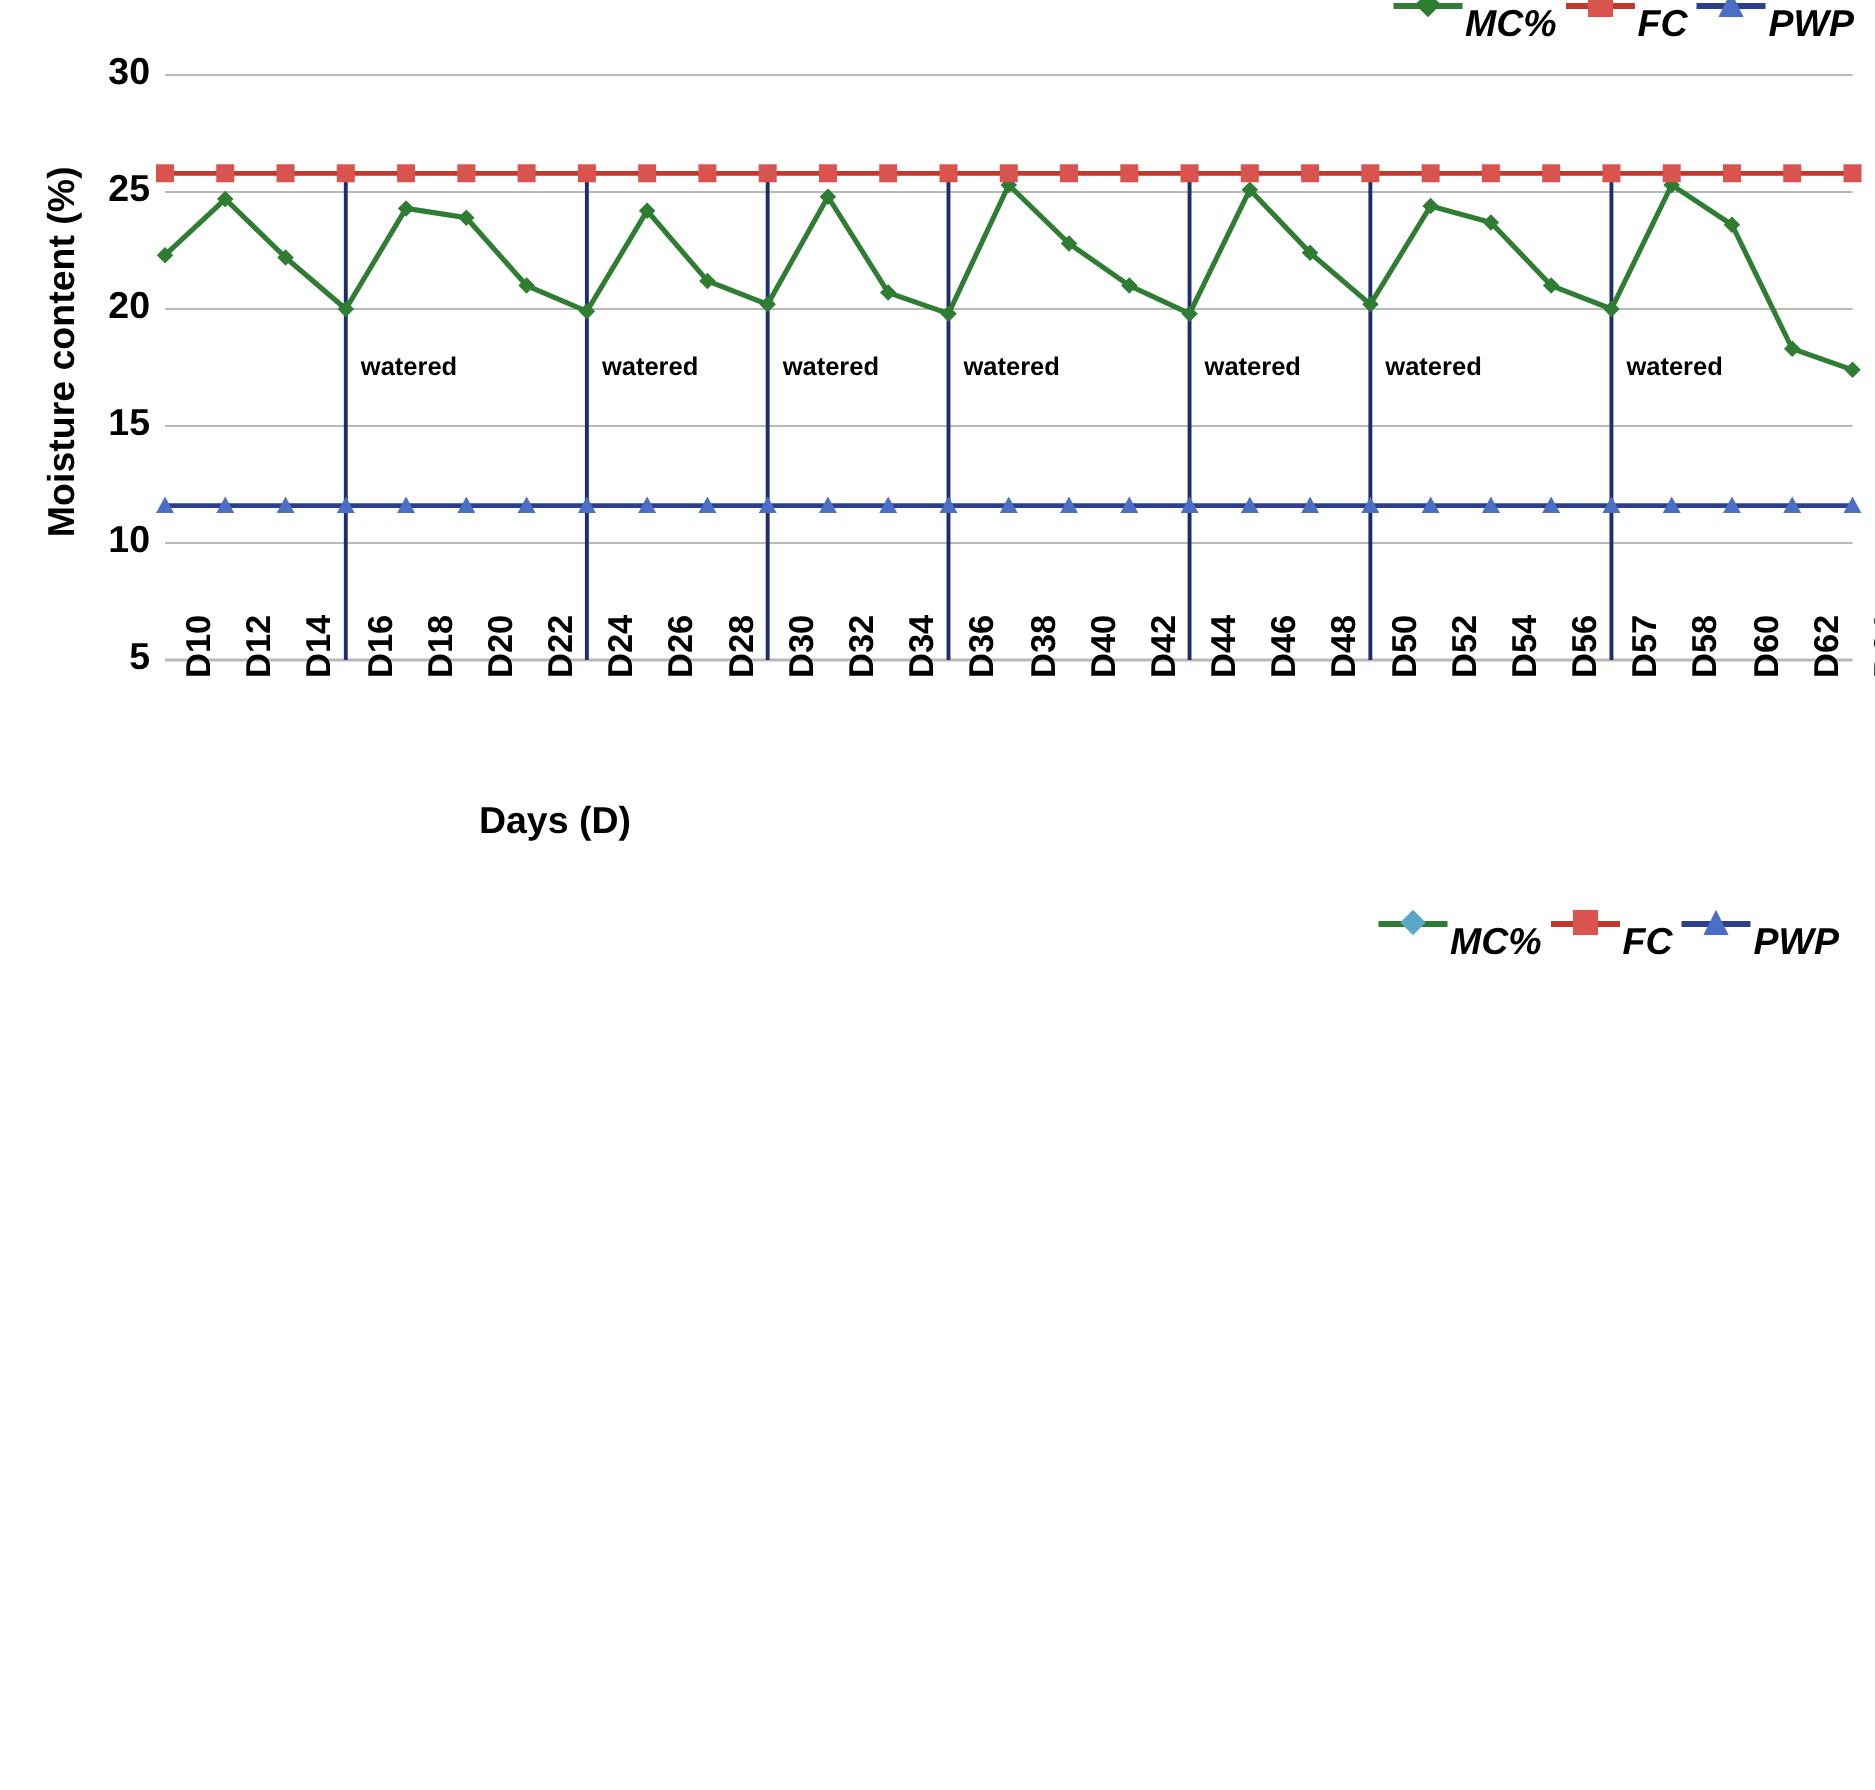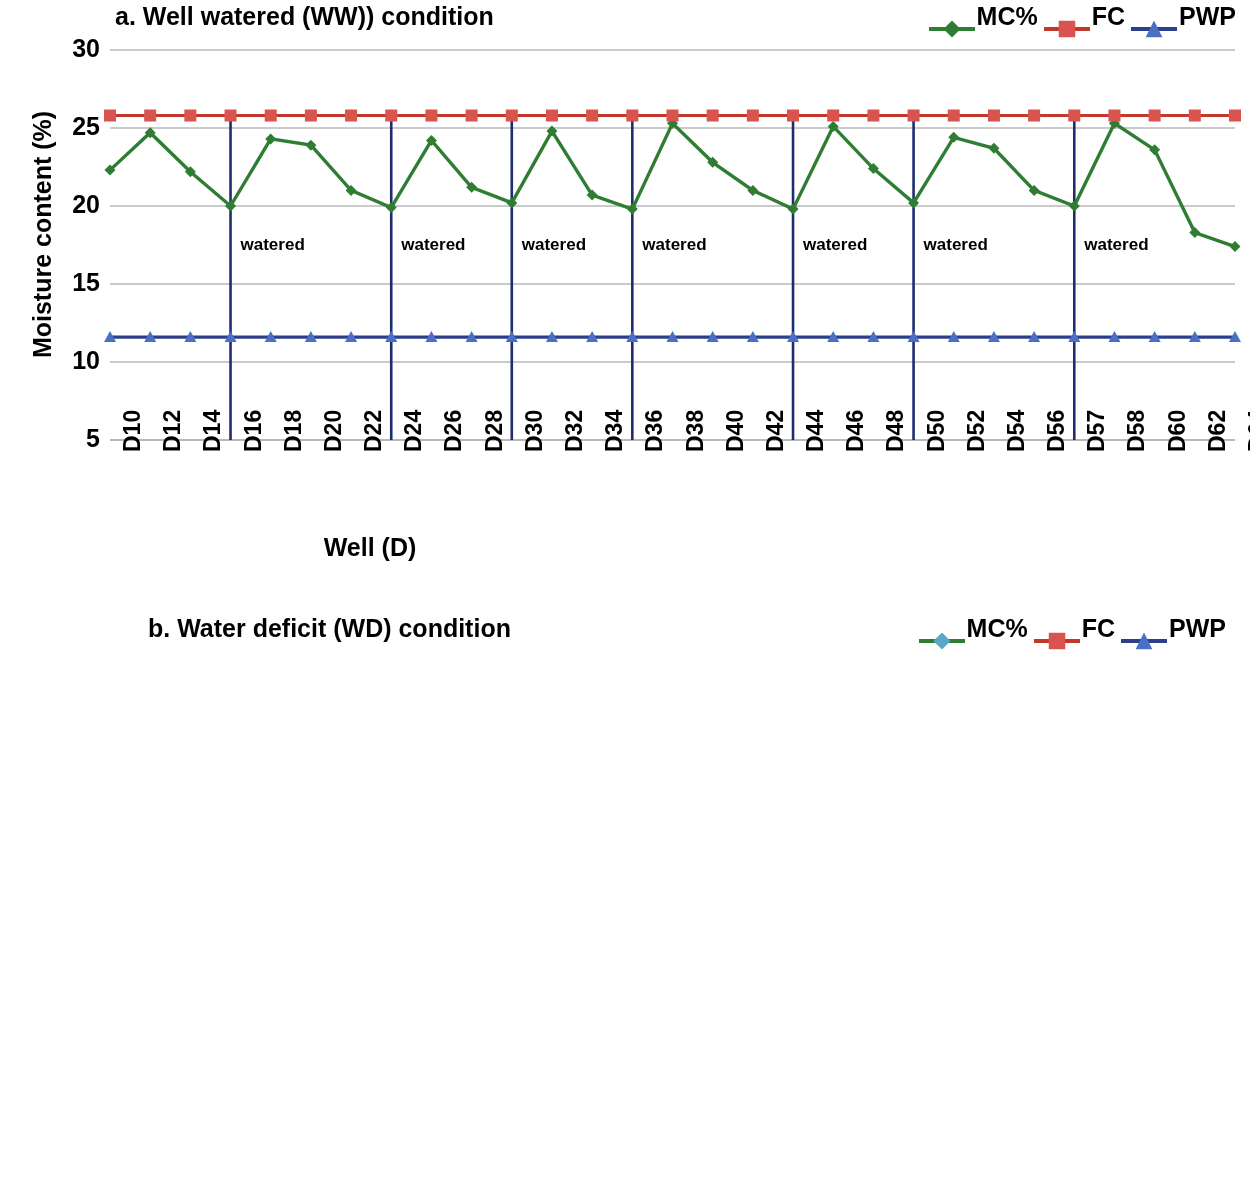--- a/index.html
+++ b/index.html
@@ -31,21 +31,22 @@
   .legend {
     position: absolute;
     display: flex;
     align-items: center;
     gap: 0px;
     font-size: 25px;
     font-weight: bold;
   }
   .legend-entry {
     display: flex;
-    align-items: flex-end;
+    align-items: flex-start;
+    font-style: italic;
   }
   .legend-line {
     display: inline-block;
     width: 46px;
     height: 4px;
     position: relative;
   }
   .legend-marker {
     position: absolute;
     left: 50%;
@@ -93,21 +94,20 @@
     position: absolute;
     font-size: 17px;
     font-weight: bold;
     white-space: nowrap;
   }
 </style>
 </head>
 <body>
 
 <div class="panel" id="panel-a">
-  <div class="chart-title" style="left:115px; top:2px;">a. Well watered (WW)) condition</div>
 
   <div class="legend" id="legend-a" style="right:8px; top:2px;">
       <div class="legend-entry">
         <span class="legend-line" style="background: rgb(47, 125, 50);">
           <span class="legend-marker"><svg width="17" height="17" viewBox="0 0 17 17">
               <polygon points="8.5,0 17,8.5 8.5,17 0,8.5" fill="#2f7d32"></polygon>
             </svg></span>
         </span>
         <span class="legend-label">MC%</span>
       </div>
@@ -124,21 +124,21 @@
           <span class="legend-marker"><svg width="17" height="17" viewBox="0 0 17 17">
               <polygon points="8.5,0 17,17 0,17" fill="#4a6fc4"></polygon>
             </svg></span>
         </span>
         <span class="legend-label">PWP</span>
       </div>
     </div>
 
   <div class="ylabel" style="left:-88px; top:220px; width:260px; text-align:center; transform:rotate(-90deg);">Moisture content (%)</div>
 
-  <div class="xlabel" style="left:0px; top:533px; width:740px; text-align:center;">Well (D)</div>
+  <div class="xlabel" style="left:0px; top:533px; width:740px; text-align:center;">Days (D)</div>
 
   <div class="plot" id="plot-a" style="left:110px; top:50px; width:1125px; height:390px;"><div class="ytick" style="left: -62px; top: 374px; width: 52px;">5</div><div class="ytick" style="left: -62px; top: 296px; width: 52px;">10</div><div class="ytick" style="left: -62px; top: 218px; width: 52px;">15</div><div class="ytick" style="left: -62px; top: 140px; width: 52px;">20</div><div class="ytick" style="left: -62px; top: 62px; width: 52px;">25</div><div class="ytick" style="left: -62px; top: -16px; width: 52px;">30</div><svg width="1125" height="590" style="overflow: visible;">
         <line x1="0" x2="1125" y1="390" y2="390" stroke="#b9b9b9" stroke-width="2"></line>
         <line x1="0" x2="1125" y1="312" y2="312" stroke="#b9b9b9" stroke-width="1.4"></line>
         <line x1="0" x2="1125" y1="234" y2="234" stroke="#b9b9b9" stroke-width="1.4"></line>
         <line x1="0" x2="1125" y1="156" y2="156" stroke="#b9b9b9" stroke-width="1.4"></line>
         <line x1="0" x2="1125" y1="78" y2="78" stroke="#b9b9b9" stroke-width="1.4"></line>
         <line x1="0" x2="1125" y1="0" y2="0" stroke="#b9b9b9" stroke-width="1.4"></line>
         <line x1="120.53571428571428" x2="120.53571428571428" y1="65" y2="390" stroke="#1f2d6e" stroke-width="2.6"></line>
         <line x1="281.25" x2="281.25" y1="65" y2="390" stroke="#1f2d6e" stroke-width="2.6"></line>
@@ -234,21 +234,20 @@
         <polygon points="924.1071428571428,281.03999999999996 930.1071428571428,292.03999999999996 918.1071428571428,292.03999999999996" fill="#4a6fc4"></polygon>
         <polygon points="964.2857142857142,281.03999999999996 970.2857142857142,292.03999999999996 958.2857142857142,292.03999999999996" fill="#4a6fc4"></polygon>
         <polygon points="1004.4642857142858,281.03999999999996 1010.4642857142858,292.03999999999996 998.4642857142858,292.03999999999996" fill="#4a6fc4"></polygon>
         <polygon points="1044.642857142857,281.03999999999996 1050.642857142857,292.03999999999996 1038.642857142857,292.03999999999996" fill="#4a6fc4"></polygon>
         <polygon points="1084.8214285714287,281.03999999999996 1090.8214285714287,292.03999999999996 1078.8214285714287,292.03999999999996" fill="#4a6fc4"></polygon>
         <polygon points="1125,281.03999999999996 1131,292.03999999999996 1119,292.03999999999996" fill="#4a6fc4"></polygon>
       </svg><div class="xtick" style="left: 9px; top: 402px;">D10</div><div class="xtick" style="left: 49.1786px; top: 402px;">D12</div><div class="xtick" style="left: 89.3571px; top: 402px;">D14</div><div class="xtick" style="left: 129.536px; top: 402px;">D16</div><div class="xtick" style="left: 169.714px; top: 402px;">D18</div><div class="xtick" style="left: 209.893px; top: 402px;">D20</div><div class="xtick" style="left: 250.071px; top: 402px;">D22</div><div class="xtick" style="left: 290.25px; top: 402px;">D24</div><div class="xtick" style="left: 330.429px; top: 402px;">D26</div><div class="xtick" style="left: 370.607px; top: 402px;">D28</div><div class="xtick" style="left: 410.786px; top: 402px;">D30</div><div class="xtick" style="left: 450.964px; top: 402px;">D32</div><div class="xtick" style="left: 491.143px; top: 402px;">D34</div><div class="xtick" style="left: 531.321px; top: 402px;">D36</div><div class="xtick" style="left: 571.5px; top: 402px;">D38</div><div class="xtick" style="left: 611.679px; top: 402px;">D40</div><div class="xtick" style="left: 651.857px; top: 402px;">D42</div><div class="xtick" style="left: 692.036px; top: 402px;">D44</div><div class="xtick" style="left: 732.214px; top: 402px;">D46</div><div class="xtick" style="left: 772.393px; top: 402px;">D48</div><div class="xtick" style="left: 812.571px; top: 402px;">D50</div><div class="xtick" style="left: 852.75px; top: 402px;">D52</div><div class="xtick" style="left: 892.929px; top: 402px;">D54</div><div class="xtick" style="left: 933.107px; top: 402px;">D56</div><div class="xtick" style="left: 973.286px; top: 402px;">D57</div><div class="xtick" style="left: 1013.46px; top: 402px;">D58</div><div class="xtick" style="left: 1053.64px; top: 402px;">D60</div><div class="xtick" style="left: 1093.82px; top: 402px;">D62</div><div class="xtick" style="left: 1134px; top: 402px;">D64</div><div class="watered-label" style="left: 130.536px; top: 185px;">watered</div><div class="watered-label" style="left: 291.25px; top: 185px;">watered</div><div class="watered-label" style="left: 411.786px; top: 185px;">watered</div><div class="watered-label" style="left: 532.321px; top: 185px;">watered</div><div class="watered-label" style="left: 693.036px; top: 185px;">watered</div><div class="watered-label" style="left: 813.571px; top: 185px;">watered</div><div class="watered-label" style="left: 974.286px; top: 185px;">watered</div></div>
 </div>
 
 <div class="panel" id="panel-b">
-  <div class="chart-title" style="left:148px; top:14px;">b. Water deficit (WD) condition</div>
 
   <div class="legend" id="legend-b" style="right:18px; top:14px;">
       <div class="legend-entry">
         <span class="legend-line" style="background: rgb(47, 125, 50);">
           <span class="legend-marker"><svg width="17" height="17" viewBox="0 0 17 17">
               <polygon points="8.5,0 17,8.5 8.5,17 0,8.5" fill="#5aa7c8"></polygon>
             </svg></span>
         </span>
         <span class="legend-label">MC%</span>
       </div>

